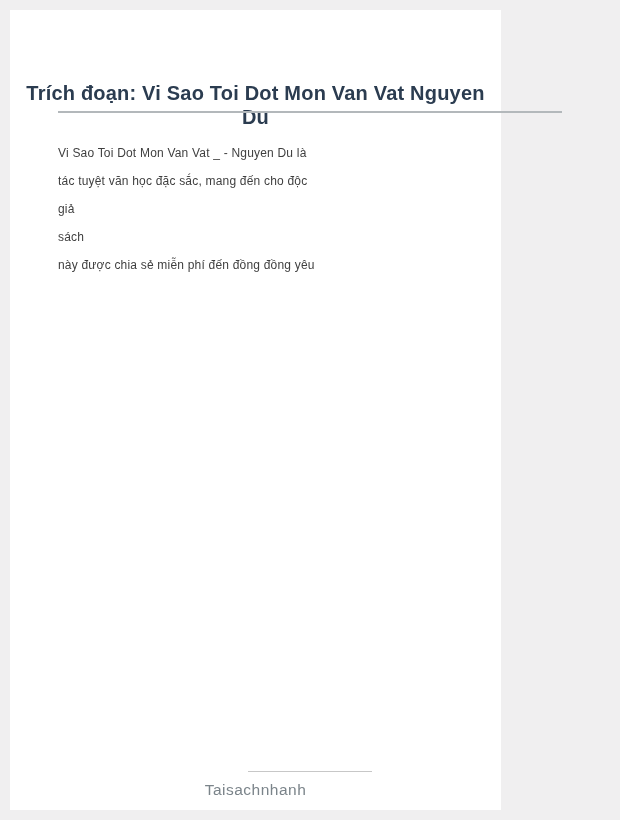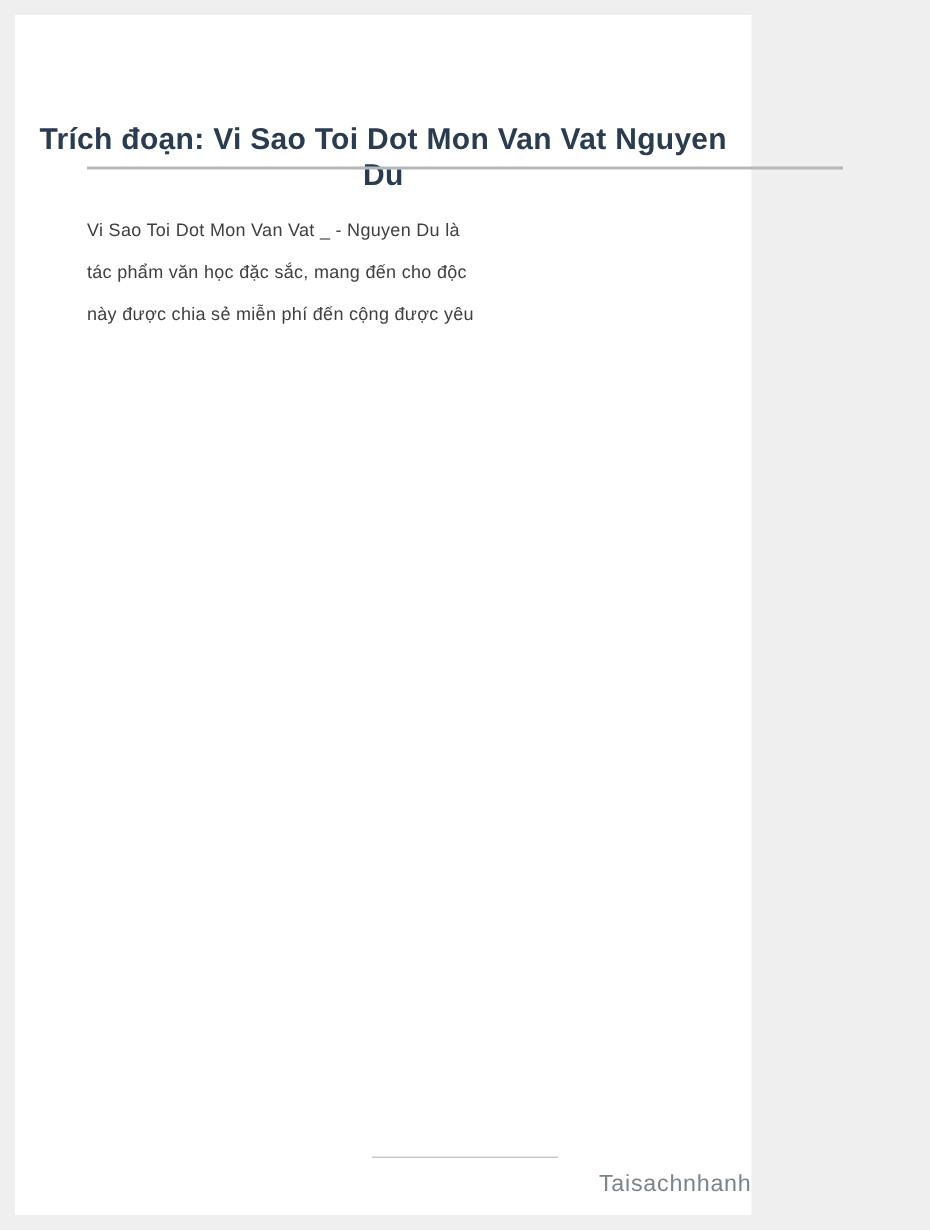--- a/index.html
+++ b/index.html
@@ -62,39 +62,41 @@
     left: 238px;
     width: 124px;
     height: 1px;
     background: #c7c7c7;
   }
   .footer-text {
     position: absolute;
     bottom: 10px;
     left: 0;
     width: 100%;
-    text-align: right;
+    text-align: center;
     font-size: 15.5px;
     line-height: 20px;
     letter-spacing: 0.5px;
     color: #7b848a;
   }
 </style>
 </head>
 <body>
 
 <div class="page">
 
   <h1 class="title">Trích đoạn: Vi Sao Toi Dot Mon Van Vat Nguyen Du</h1>
 
   <div class="title-divider"></div>
 
   <div class="body-text">
     <div class="body-line">Vi Sao Toi Dot Mon Van Vat _ - Nguyen Du là</div>
-    <div class="body-line">tác phẩm văn học đặc sắc, mang đến cho độc</div>
-    <div class="body-line">này được chia sẻ miễn phí đến cộng được yêu</div>
+    <div class="body-line">tác tuyệt văn học đặc sắc, mang đến cho độc</div>
+    <div class="body-line">giả</div>
+    <div class="body-line">sách</div>
+    <div class="body-line">này được chia sẻ miễn phí đến đồng đồng yêu</div>
   </div>
 
   <div class="footer-divider"></div>
 
   <div class="footer-text">Taisachnhanh</div>
 
 </div>
 
 </body></html>

